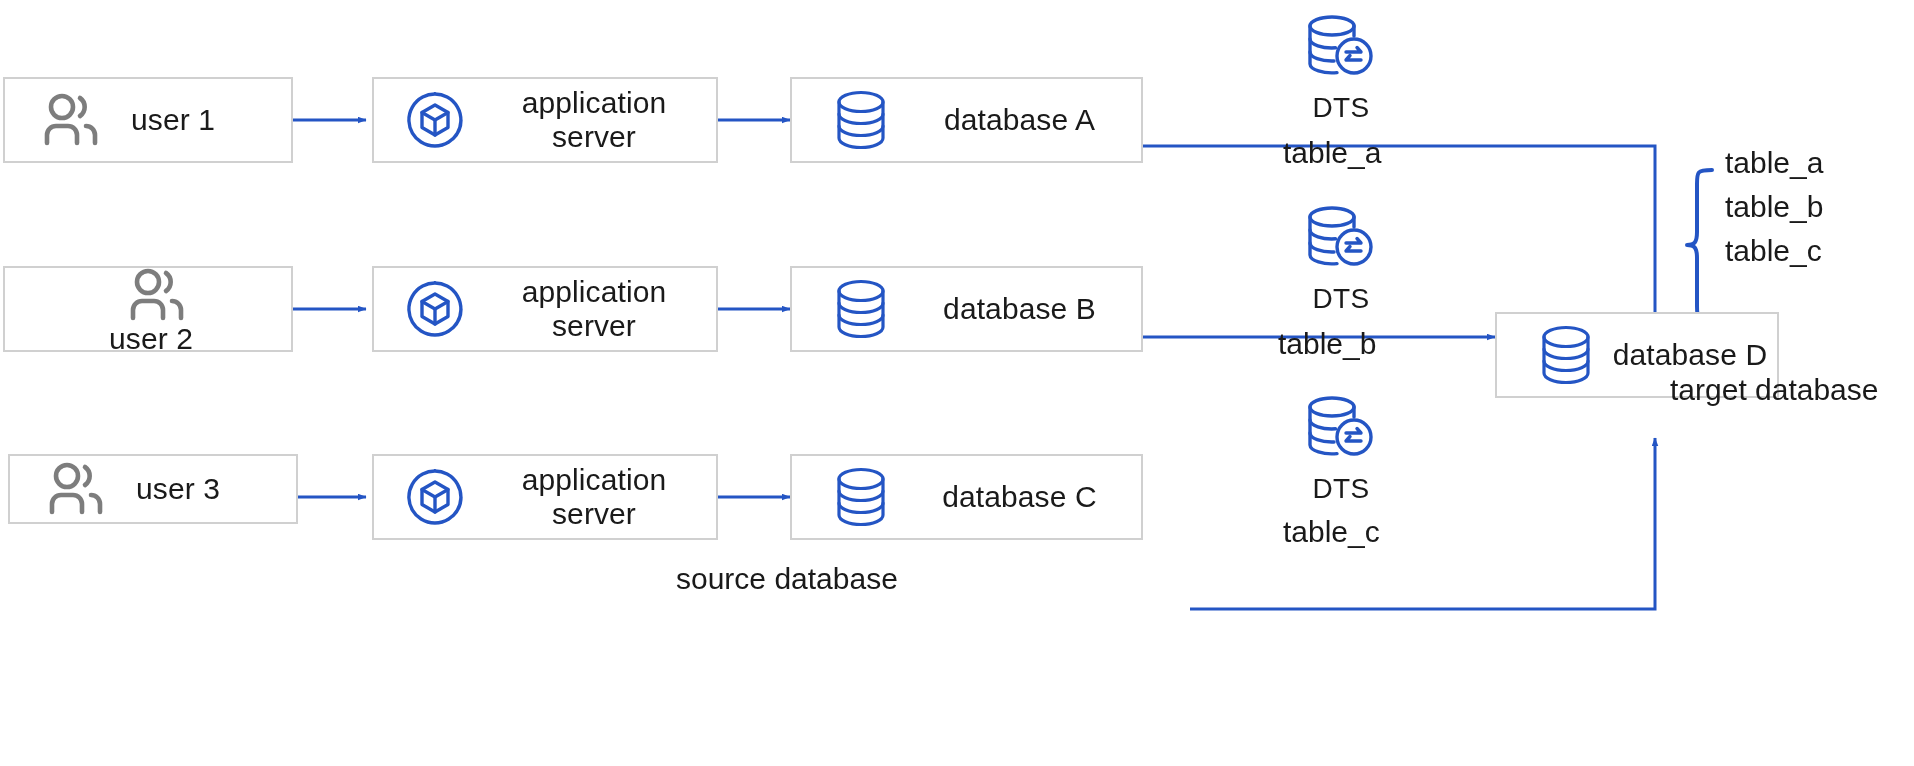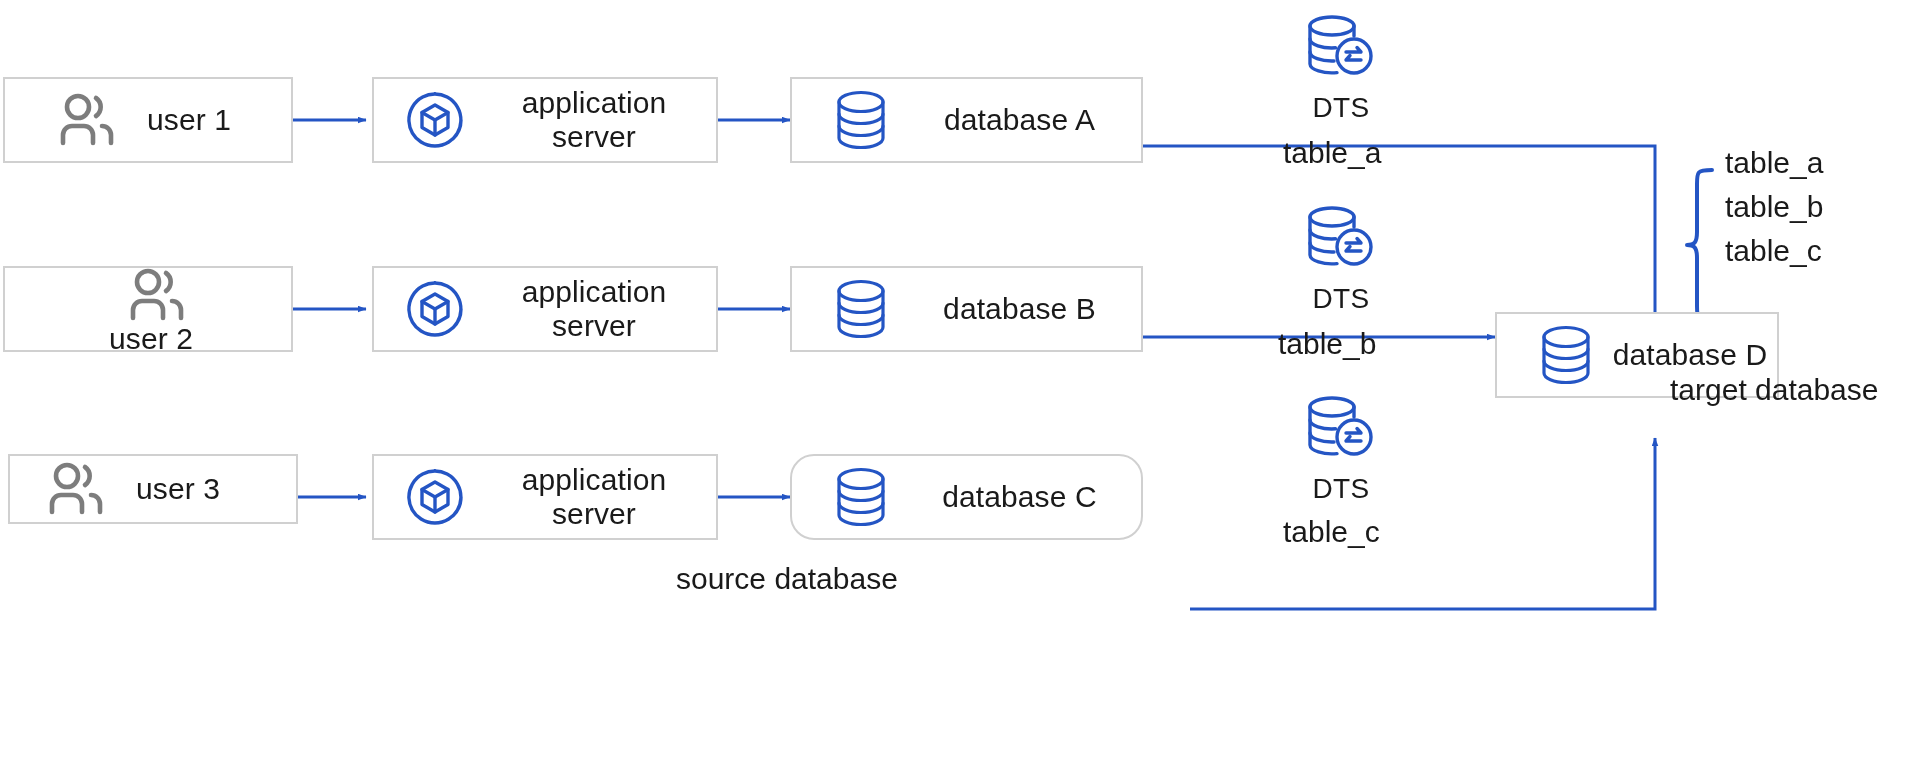--- a/index.html
+++ b/index.html
@@ -114,21 +114,21 @@
 
     <path d="M1712,170
              C1697,170 1697,172 1697,184
              L1697,232
              C1697,243 1694,245 1687,245
              C1694,245 1697,247 1697,258
              L1697,306
              C1697,318 1697,320 1712,320" fill="none" stroke="#2455c4" stroke-width="4" stroke-linecap="round" stroke-linejoin="round"></path>
   </svg>
 
-  <div class="node user" style="left:3px; top:77px; width:290px; height:86px;padding-left:16px;">
+  <div class="node user" style="left:3px; top:77px; width:290px; height:86px;">
     <span class="ico">
       <svg width="62" height="54" viewBox="0 0 62 54" fill="none" stroke="#7d7d7d" stroke-width="4.6" stroke-linecap="round" stroke-linejoin="round">
         <circle cx="20" cy="14" r="11"></circle>
         <path d="M38,5 a11,11 0 0 1 0,18"></path>
         <path d="M5,50 L5,42 a9,9 0 0 1 9,-9 L26,33 a9,9 0 0 1 9,9 L35,50"></path>
         <path d="M44,33 a9,9 0 0 1 9,9 L53,50"></path>
       </svg>
     </span>
     <span class="node-label">user 1</span>
   </div>
@@ -247,21 +247,21 @@
         <path d="M29,3 a26,26 0 1 1 -0.2,0 M55,29 a26,26 0 0 1 -8,18.8"></path>
         <path d="M29,14 L42,21.5 L42,36.5 L29,44 L16,36.5 L16,21.5 Z"></path>
         <path d="M16,21.5 L29,29 L42,21.5"></path>
         <path d="M29,29 L29,44"></path>
       </svg>
     </span>
     <span class="node-label" style="white-space:pre-line;">application
 server</span>
   </div>
 
-  <div class="node db" style="left:790px; top:454px; width:353px; height:86px;border-radius:24px;">
+  <div class="node db" style="left:790px; top:454px; width:353px; height:86px;">
     <span class="ico">
       <svg width="52" height="62" viewBox="0 0 52 62" fill="none" stroke="#2455c4" stroke-width="3.2" stroke-linecap="round" stroke-linejoin="round">
         <ellipse cx="26" cy="13" rx="22" ry="9.5"></ellipse>
         <path d="M4,13 L4,49 a22,9.5 0 0 0 44,0 L48,13"></path>
         <path d="M4,25 a22,9.5 0 0 0 44,0"></path>
         <path d="M4,37 a22,9.5 0 0 0 44,0"></path>
       </svg>
     </span>
     <span class="node-label">database C</span>
   </div>

